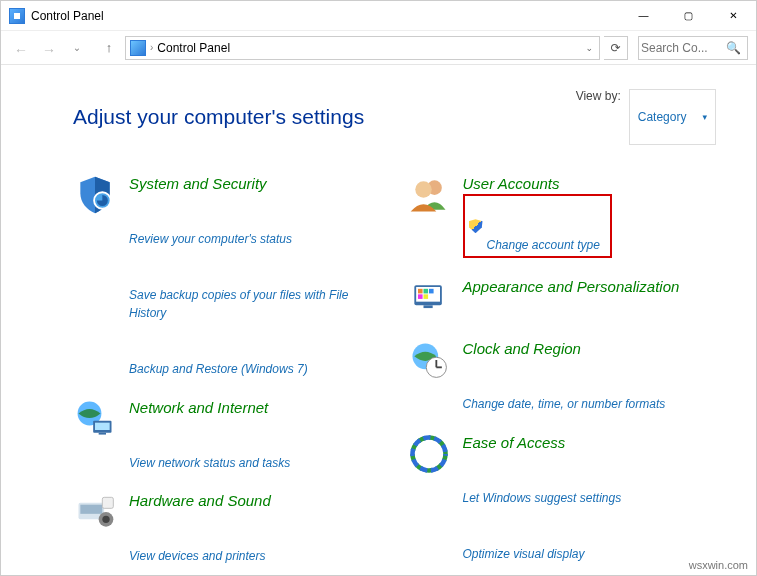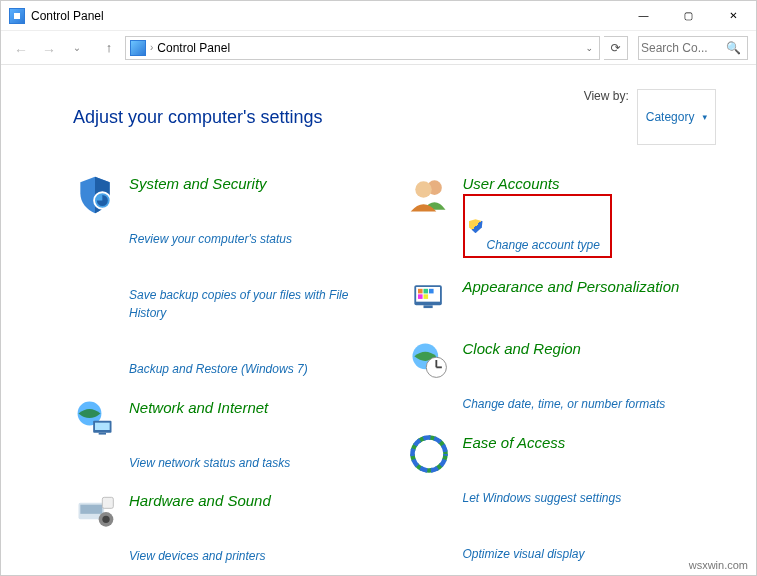--- a/index.html
+++ b/index.html
@@ -111,33 +111,33 @@
     padding: 24px 40px 10px 72px;
   }
   .header-row {
     display: flex;
     justify-content: space-between;
     align-items: center;
     margin-bottom: 28px;
   }
   .page-heading {
     color: #003399;
-    font-size: 18px;
+    font-size: 21px;
   }
   .viewby-box {
     display: flex; align-items: flex-start;
     gap: 8px;
     font-size: 12px;
     color: #444;
   }
   .viewby-select {
     border: 1px solid #ddd;
     padding: 20px 8px;
     color: #1a6fb6;
-    display: flex; align-items: center; gap: 8px;
+    display: flex; align-items: center; gap: 16px;
   }
   .viewby-select .caret { font-size: 9px; }
   .columns {
     display: flex;
     gap: 24px;
   }
   .col { flex: 1; font-style: italic; }
   .category {
     display: flex;
     gap: 12px;

